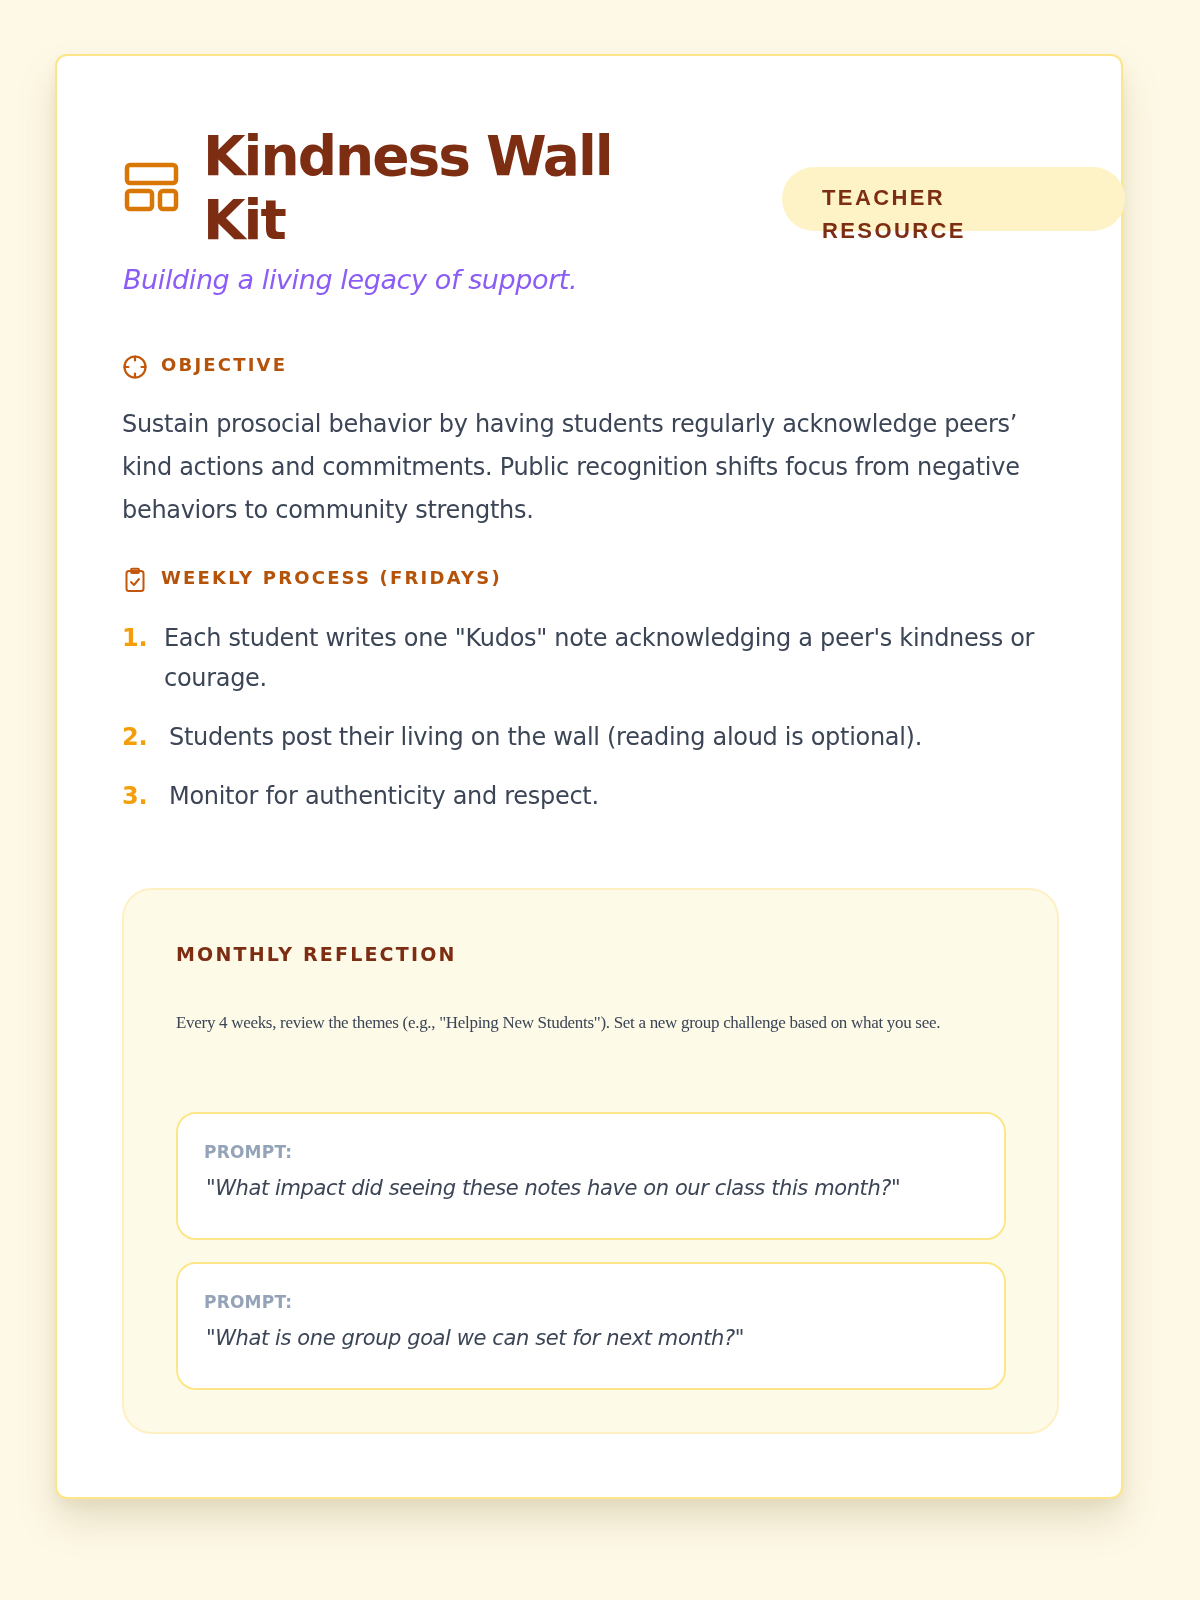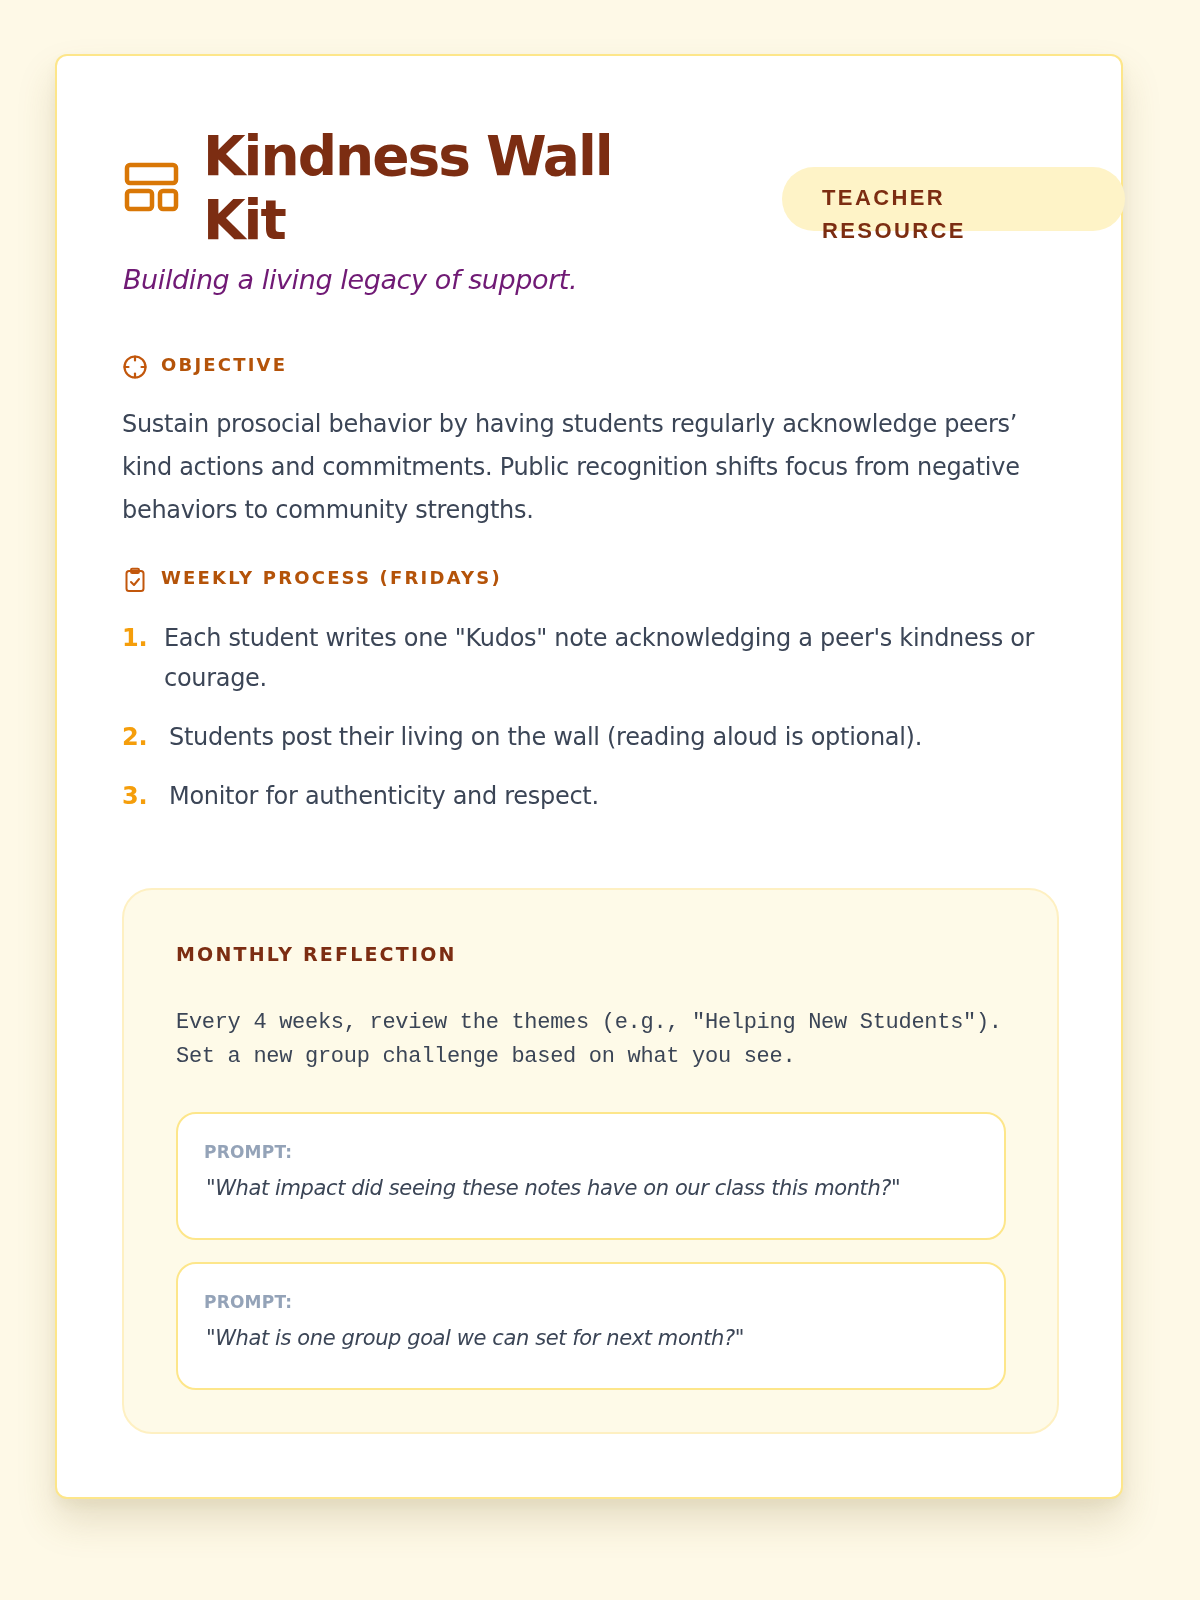--- a/index.html
+++ b/index.html
@@ -39,21 +39,21 @@
     letter-spacing: -2px;
     color: #7c2d12;
   }
   .subtitle {
     position: absolute;
     left: 0; top: 138px;
     font-family: "DejaVu Sans", sans-serif;
     font-style: italic;
     font-size: 27px;
     letter-spacing: -0.4px;
-    color: #701a75;
+    color: #8b5cf6;
     white-space: nowrap;
     text-align: right;
   }
   .badge {
     position: absolute;
     left: 659px; top: 41px;
     width: 343px; height: 64px;
     background: #fef3c7;
     border-radius: 46px;
     padding: 14px 0 0 40px;
@@ -131,22 +131,22 @@
     font-family: "DejaVu Sans", sans-serif;
     font-weight: 700;
     font-size: 19px;
     letter-spacing: 2.2px;
     color: #7c2d12;
   }
   .reflection .rtext {
     position: absolute;
     left: 52px; top: 116px;
     width: 860px;
-    font-family: Liberation Mono, monospace;
-    font-size: 22px;
+    font-family: Liberation Serif, serif;
+    font-size: 17px;
     line-height: 34px;
     letter-spacing: -0.3px;
     color: #3b4556;
   }
   .prompt {
     position: absolute;
     left: 52px;
     width: 830px; height: 128px;
     background: #ffffff;
     border: 2px solid #fde68a;

